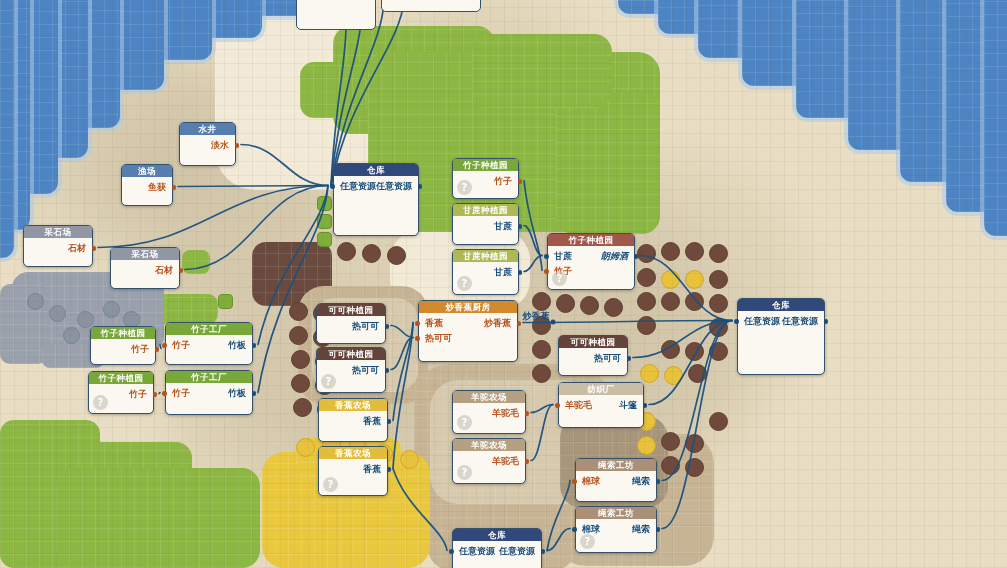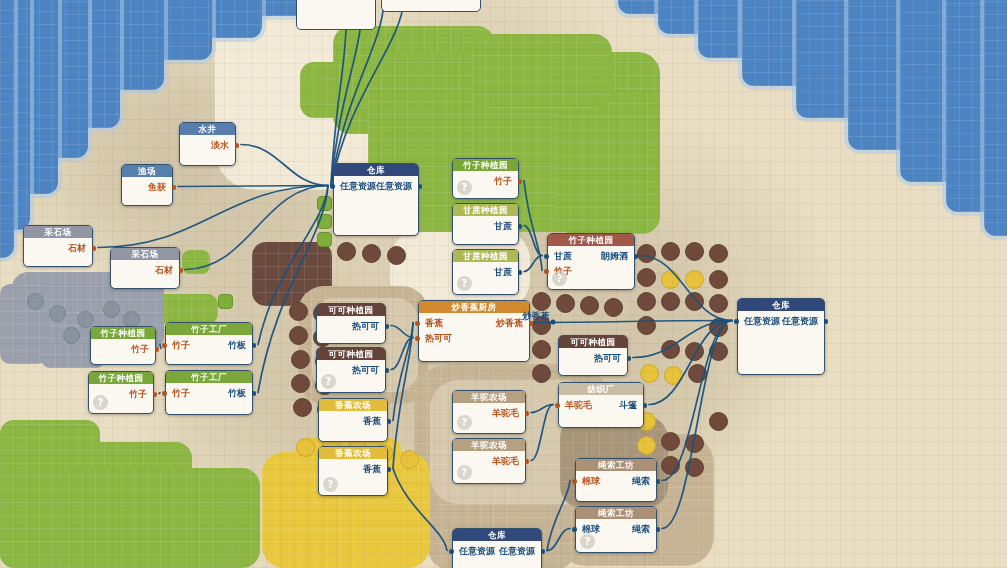--- a/index.html
+++ b/index.html
@@ -283,21 +283,21 @@
             <span class="res out" style="color: rgb(28, 78, 125);">甘蔗</span>
           </div>
         </div>
         <div class="qbadge">?</div>
       </div>
       <div class="node" style="left: 547px; top: 233px; width: 88px; height: 57px;">
         <div class="node-header" style="background: rgb(162, 87, 75);">竹子种植园</div>
         <div class="node-body">
           <div class="nrow">
             <span class="res in" style="color: rgb(28, 78, 125);">甘蔗</span>
-            <span class="res out" style="color: rgb(28, 78, 125);">朗姆酒</span>
+            <span class="res out" style="color: rgb(28, 78, 125); font-style: italic;">朗姆酒</span>
           </div>
           <div class="nrow">
             <span class="res in" style="color: rgb(184, 82, 28);">竹子</span>
           </div>
         </div>
         <div class="qbadge">?</div>
       </div>
       <div class="node" style="left: 316px; top: 303px; width: 70px; height: 41px;">
         <div class="node-header" style="background: rgb(100, 68, 58);">可可种植园</div>
         <div class="node-body">
@@ -308,21 +308,21 @@
       </div>
       <div class="node" style="left: 316px; top: 347px; width: 70px; height: 46px;">
         <div class="node-header" style="background: rgb(100, 68, 58);">可可种植园</div>
         <div class="node-body">
           <div class="nrow">
             <span class="res out" style="color: rgb(28, 78, 125);">热可可</span>
           </div>
         </div>
         <div class="qbadge">?</div>
       </div>
-      <div class="node" style="left: 418px; top: 300px; width: 112px; height: 62px;">
+      <div class="node" style="left: 418px; top: 300px; width: 100px; height: 62px;">
         <div class="node-header" style="background: rgb(210, 138, 46);">炒香蕉厨房</div>
         <div class="node-body">
           <div class="nrow">
             <span class="res in" style="color: rgb(184, 82, 28);">香蕉</span>
             <span class="res out" style="color: rgb(184, 82, 28);">炒香蕉</span>
           </div>
           <div class="nrow">
             <span class="res in" style="color: rgb(184, 82, 28);">热可可</span>
           </div>
         </div>

